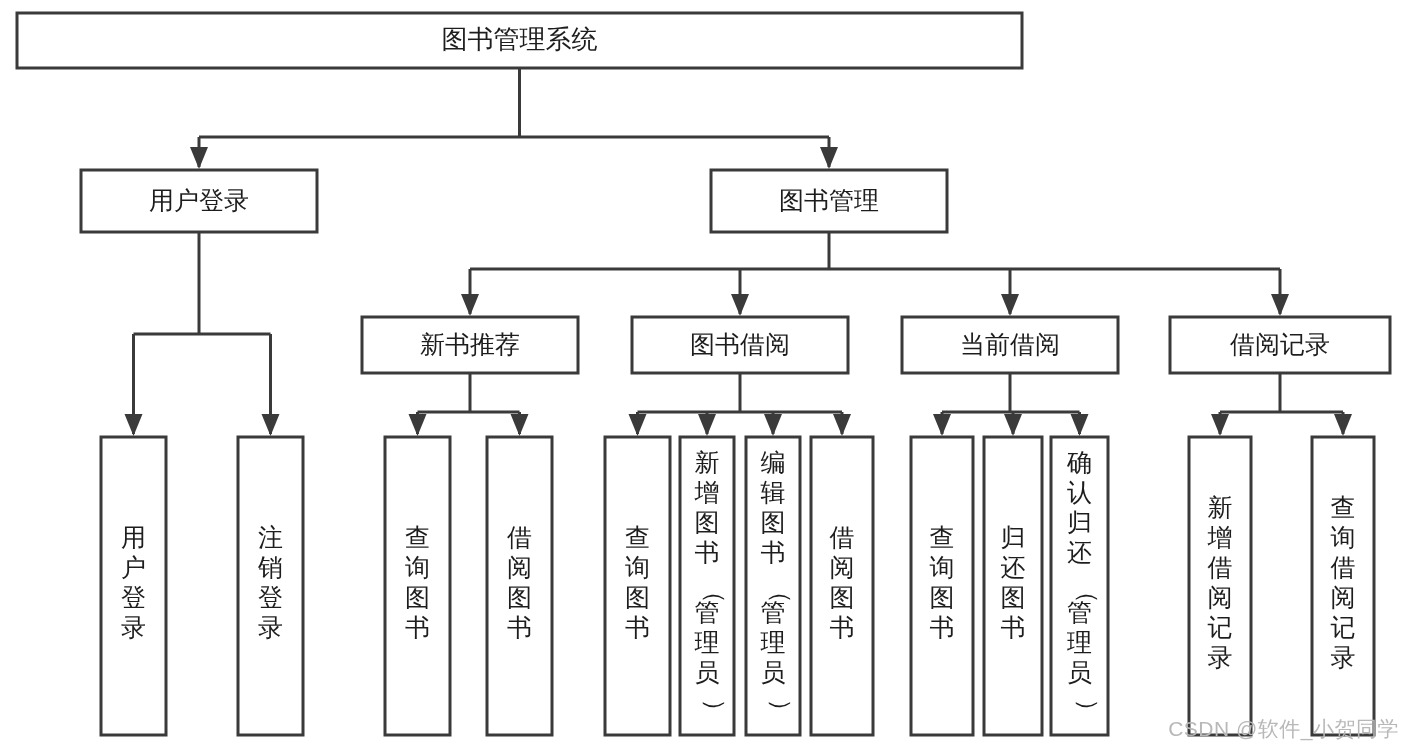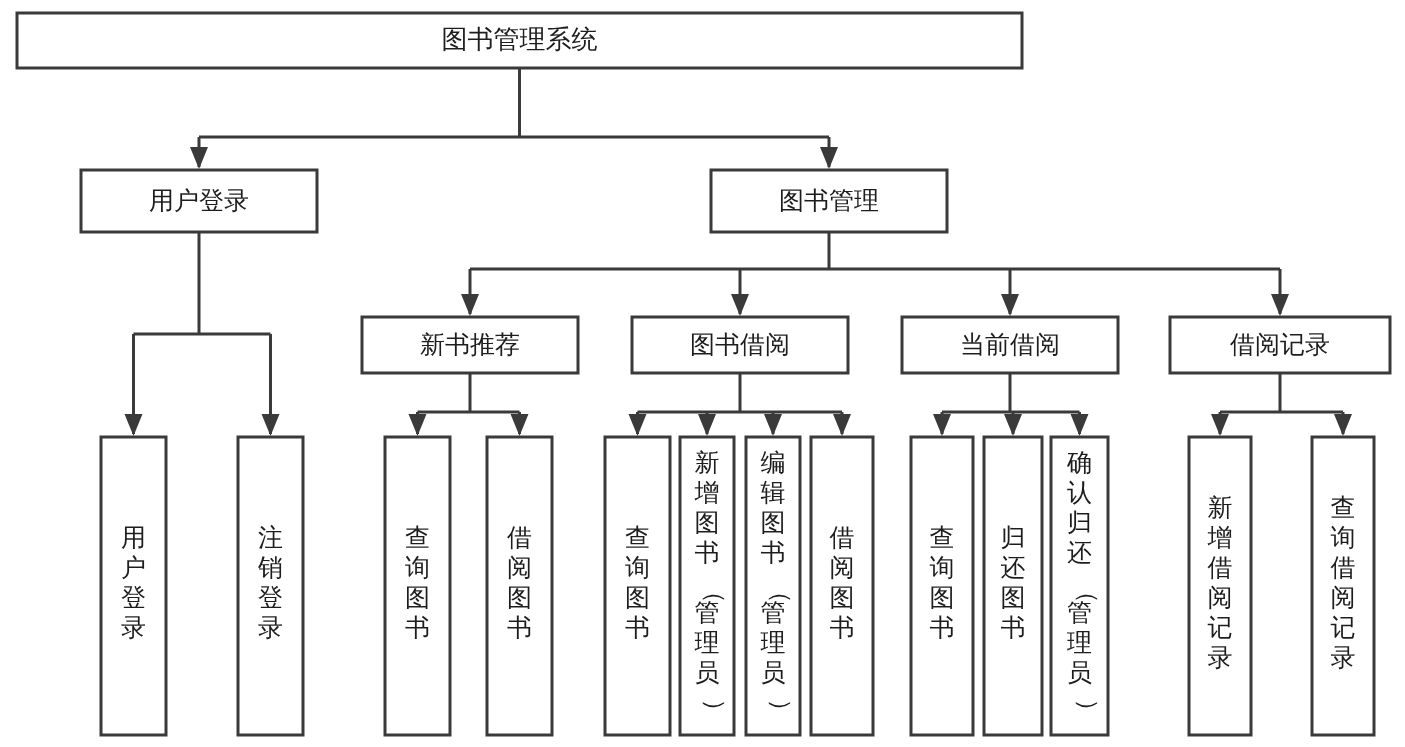--- a/index.html
+++ b/index.html
@@ -262,13 +262,14 @@
           <rect x="1312" y="437" width="62" height="298" class="node-box"></rect>
           <text x="1343" y="516" class="vlabel">查</text>
           <text x="1343" y="546" class="vlabel">询</text>
           <text x="1343" y="576" class="vlabel">借</text>
           <text x="1343" y="606" class="vlabel">阅</text>
           <text x="1343" y="636" class="vlabel">记</text>
           <text x="1343" y="666" class="vlabel">录</text>
         </g>
       </g>
   </svg>
+  <div class="watermark-text">CSDN @软件_小贺同学</div>
 </div>
 
 </body></html>

